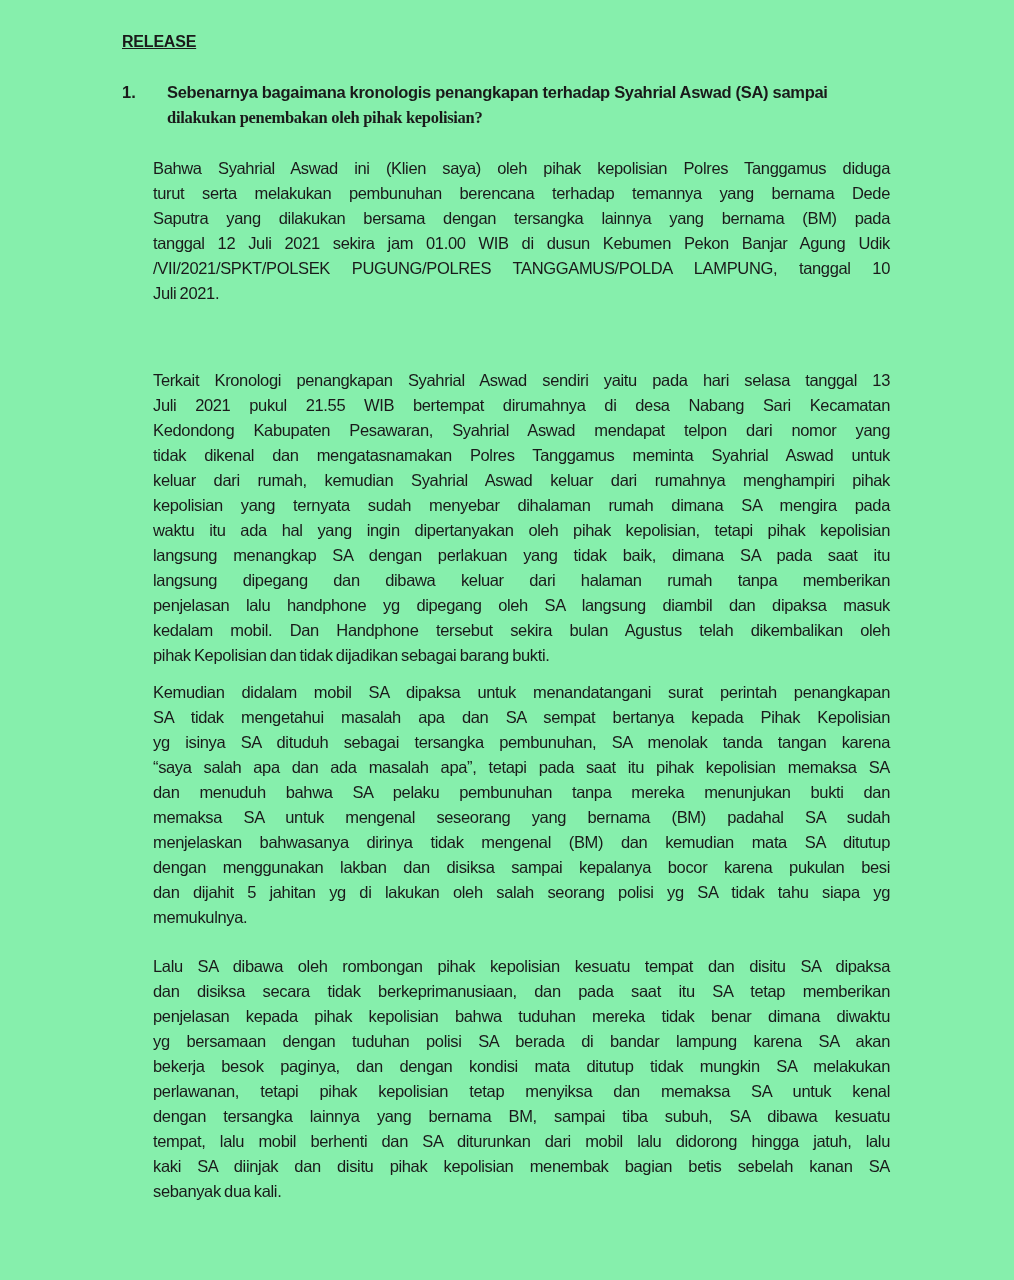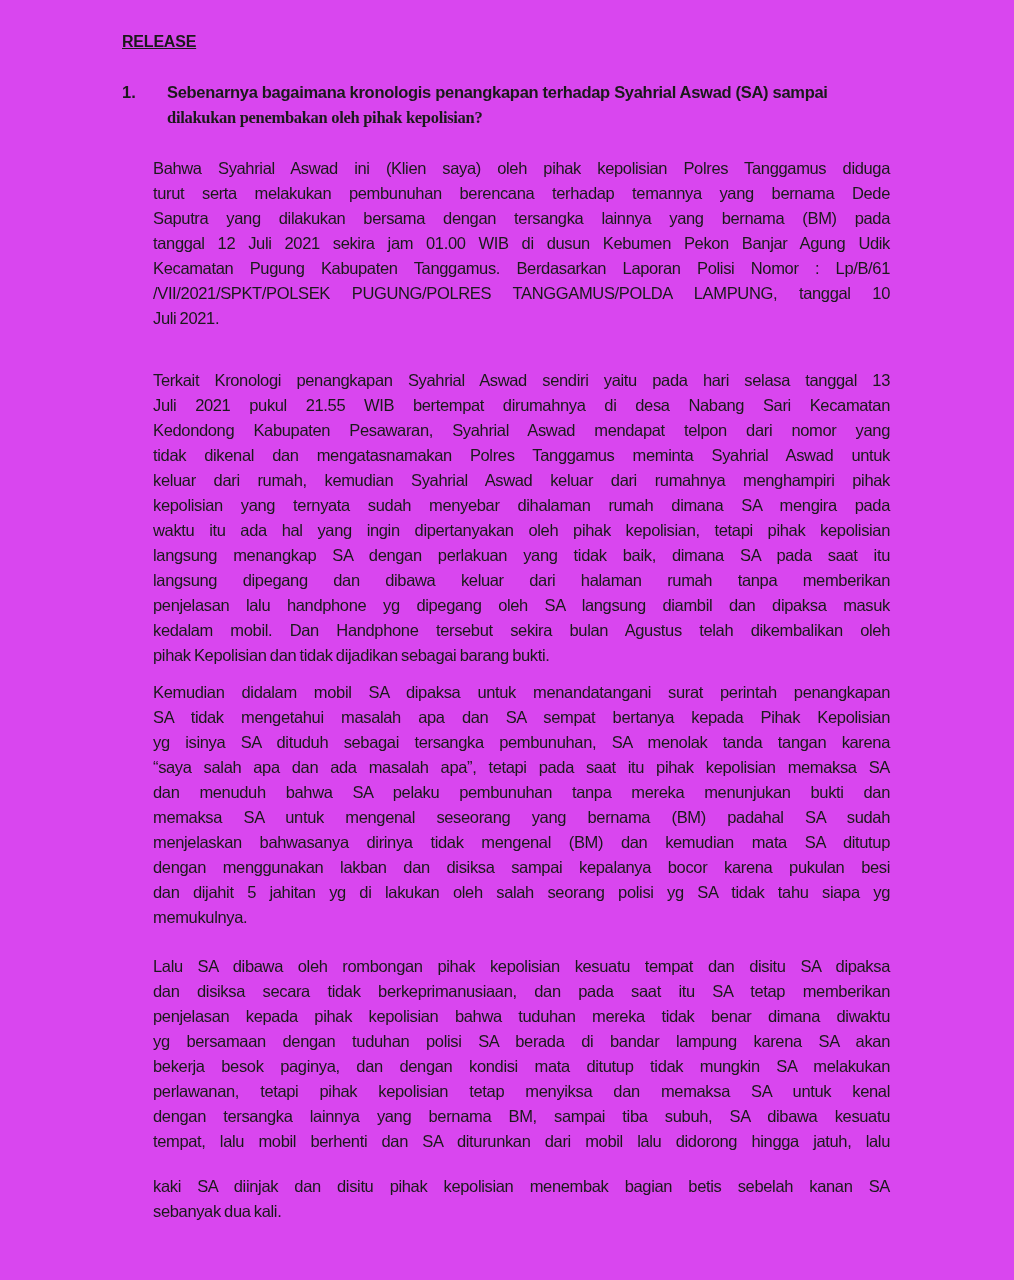--- a/index.html
+++ b/index.html
@@ -13,21 +13,21 @@
       position: relative;
       overflow: hidden;
       font-family: "Liberation Sans", sans-serif;
       color: #1a1a1a;
     }
     .page {
       position: absolute;
       left: 0; top: 0;
       width: 1014px;
       height: 1280px;
-      background: #d946ef;
+      background: #86efac;
     }
     .title {
       position: absolute;
       left: 122px;
       top: 33px;
       font-size: 16px;
       font-weight: bold;
       text-decoration: underline;
       letter-spacing: -0.2px;
     }
@@ -90,21 +90,20 @@
       <span class="qline" style="display: block;">Sebenarnya bagaimana kronologis penangkapan terhadap Syahrial Aswad (SA) sampai</span>
       <span class="qline" style="display: block; font-family: Liberation Serif, serif;">dilakukan penembakan oleh pihak kepolisian?</span>
     </div>
   </div>
 
   <div class="para" style="top:156px;">
     <span class="line" style="display: block;">Bahwa Syahrial Aswad ini (Klien saya) oleh pihak kepolisian Polres Tanggamus diduga</span>
     <span class="line" style="display: block;">turut serta melakukan pembunuhan berencana terhadap temannya yang bernama Dede</span>
     <span class="line" style="display: block;">Saputra yang dilakukan bersama dengan tersangka lainnya yang bernama (BM) pada</span>
     <span class="line" style="display: block;">tanggal 12 Juli 2021 sekira jam 01.00 WIB di dusun Kebumen Pekon Banjar Agung Udik</span>
-    <span class="line" style="display: block;">Kecamatan Pugung Kabupaten Tanggamus. Berdasarkan Laporan Polisi Nomor : Lp/B/61</span>
     <span class="line" style="display: block;">/VII/2021/SPKT/POLSEK PUGUNG/POLRES TANGGAMUS/POLDA LAMPUNG, tanggal 10</span>
     <span class="line last" style="display: block;">Juli 2021.</span>
   </div>
 
   <div class="para" style="top:368px;">
     <span class="line" style="display: block;">Terkait Kronologi penangkapan Syahrial Aswad sendiri  yaitu pada hari selasa tanggal 13</span>
     <span class="line" style="display: block;">Juli 2021 pukul 21.55 WIB bertempat dirumahnya di desa Nabang Sari Kecamatan</span>
     <span class="line" style="display: block;">Kedondong Kabupaten Pesawaran, Syahrial Aswad mendapat telpon dari nomor yang</span>
     <span class="line" style="display: block;">tidak dikenal dan mengatasnamakan Polres Tanggamus meminta Syahrial Aswad untuk</span>
     <span class="line" style="display: block;">keluar dari rumah, kemudian Syahrial Aswad keluar dari rumahnya menghampiri pihak</span>
@@ -132,17 +131,17 @@
 
   <div class="para" style="top:954px;">
     <span class="line" style="display: block;">Lalu SA dibawa oleh rombongan pihak kepolisian kesuatu tempat dan disitu SA dipaksa</span>
     <span class="line" style="display: block;">dan disiksa secara tidak berkeprimanusiaan, dan pada saat itu SA tetap memberikan</span>
     <span class="line" style="display: block;">penjelasan kepada pihak kepolisian bahwa tuduhan mereka tidak benar dimana diwaktu</span>
     <span class="line" style="display: block;">yg bersamaan dengan tuduhan polisi SA berada di bandar lampung karena SA akan</span>
     <span class="line" style="display: block;">bekerja besok paginya, dan dengan kondisi mata ditutup tidak mungkin SA melakukan</span>
     <span class="line" style="display: block;">perlawanan, tetapi pihak kepolisian tetap menyiksa dan memaksa SA untuk kenal</span>
     <span class="line" style="display: block;">dengan tersangka lainnya yang bernama BM, sampai tiba subuh, SA dibawa kesuatu</span>
     <span class="line" style="display: block;">tempat, lalu mobil berhenti dan SA diturunkan dari mobil lalu didorong hingga jatuh, lalu</span>
-    <span class="line" style="display: block; margin-top: 20px;">kaki SA diinjak dan disitu pihak  kepolisian menembak bagian betis sebelah kanan SA</span>
+    <span class="line" style="display: block;">kaki SA diinjak dan disitu pihak  kepolisian menembak bagian betis sebelah kanan SA</span>
     <span class="line last" style="display: block;">sebanyak dua kali.</span>
   </div>
 
 </div>
 
 </body></html>

